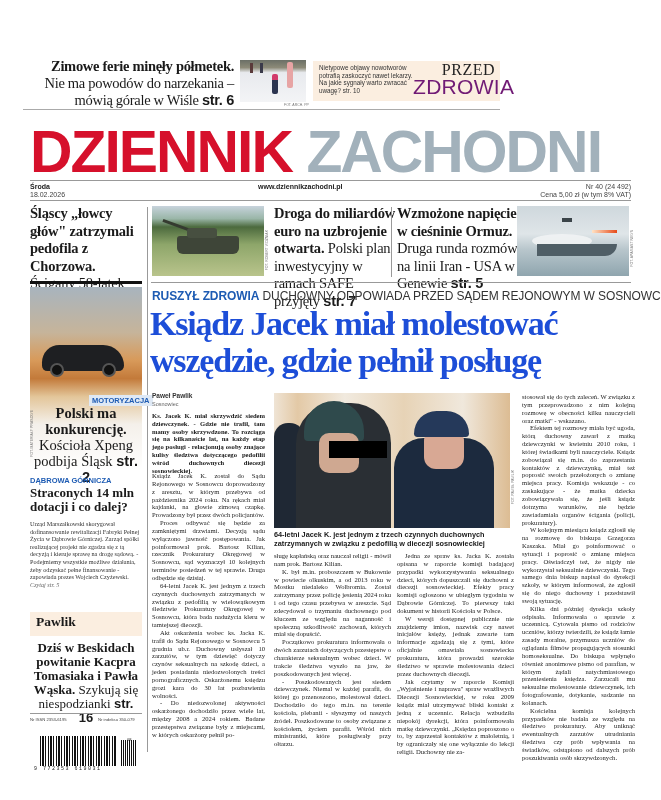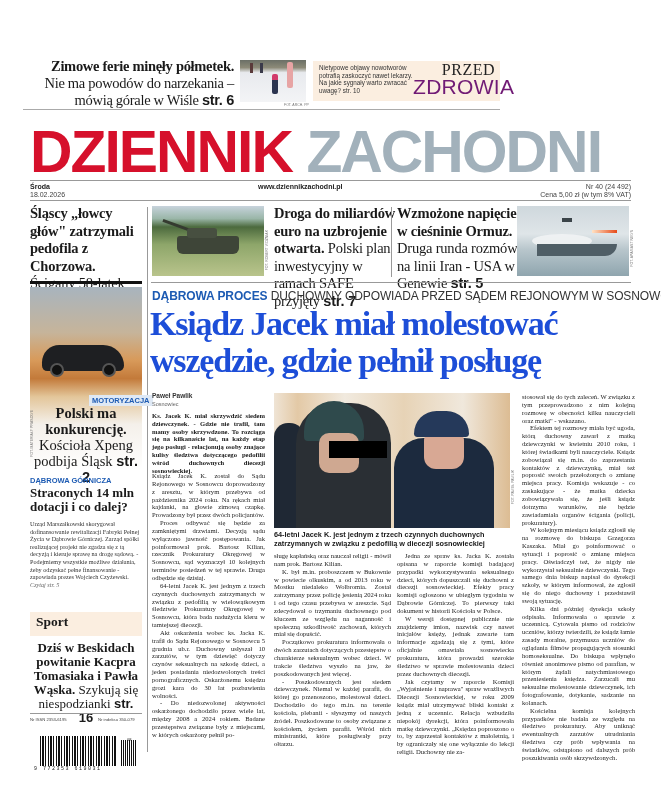--- a/index.html
+++ b/index.html
@@ -185,34 +185,34 @@
 </div>
 
 <div id="dg-kicker" class="abs sans">DĄBROWA GÓRNICZA</div>
 <div id="dg-head" class="abs serif">Straconych 14 mln dotacji i co dalej?</div>
 <div id="dg-body" class="abs serif">
   <span>Urząd Marszałkowski skorygował dofinansowanie rewitalizacji Fabryki Pełnej Życia w Dąbrowie Górniczej. Zarząd spółki realizującej projekt nie zgadza się z tą decyzją i kieruje sprawę na drogę sądową. - Podejmiemy wszystkie możliwe działania, żeby odzyskać pełne finansowanie - zapowiada prezes Wojciech Czyżewski.</span>
   <span id="dg-more">Czytaj str. 5</span>
 </div>
 
 <div id="sport-box" class="abs"></div>
-<div id="sport-title" class="abs serif">Sport</div>
+<div id="sport-title" class="abs serif">Pawlik</div>
 <div id="sport-text" class="abs serif">
   <b>Dziś w Beskidach powitanie Kacpra Tomasiaka i Pawła Wąska.</b><span> Szykują się niespodzianki </span><span class="strref">str. 16</span>
 </div>
 <div id="sport-rule" class="abs"></div>
 <div id="issn" class="abs sans">Nr ISSN 2353-6195</div>
 <div id="indeks" class="abs sans">Nr indeksu 350-079</div>
 <div id="barcode" class="abs"></div>
 <div id="barcode2" class="abs"></div>
 <div id="barcode-addon" class="abs sans">08</div>
 <div id="barcode-num" class="abs">9 772353 619031</div>
 
 <div id="kicker" class="abs sans">
-  <span id="kicker-blue">DĄBROWA PROCES</span><span id="kicker-rest"> DUCHOWNY ODPOWIADA PRZED SĄDEM REJONOWYM W SOSNOWCU</span>
+  <span id="kicker-blue">RUSZYŁ ZDROWIA</span><span id="kicker-rest"> DUCHOWNY ODPOWIADA PRZED SĄDEM REJONOWYM W SOSNOWCU</span>
 </div>
 <h1 id="headline" class="abs serif">Ksiądz Jacek miał molestować wszędzie, gdzie pełnił posługę</h1>
 <div id="byline-name" class="abs sans">Paweł Pawlik</div>
 <div id="byline-place" class="abs sans">Sosnowiec</div>
 <div id="lead" class="abs serif">Ks. Jacek K. miał skrzywdzić siedem dziewczynek. - Gdzie nie trafił, tam mamy osoby skrzywdzone. To rozciąga się na kilkanaście lat, na każdy etap jego posługi - relacjonują osoby znające kulisy śledztwa dotyczącego pedofilii wśród duchownych diecezji sosnowieckiej.</div>
 
 <div id="col1" class="abs col serif">
   <p class="noind">Ksiądz Jacek K. został do Sądu Rejonowego w Sosnowcu doprowadzony z aresztu, w którym przebywa od października 2024 roku. Na rękach miał kajdanki, na głowie zimową czapkę. Prowadzony był przez dwóch policjantów.</p>
   <p>Proces odbywać się będzie za zamkniętymi drzwiami. Decyzją sądu wyłączono jawność postępowania. Jak poinformował prok. Bartosz Kilian, rzecznik Prokuratury Okręgowej w Sosnowcu, sąd wyznaczył 10 kolejnych terminów posiedzeń w tej sprawie. Druga odbędzie się dzisiaj.</p>
   <p>64-letni Jacek K. jest jednym z trzech czynnych duchownych zatrzymanych w związku z pedofilią w wielowątkowym śledztwie Prokuratury Okręgowej w Sosnowcu, która bada nadużycia kleru w tamtejszej diecezji.</p>

